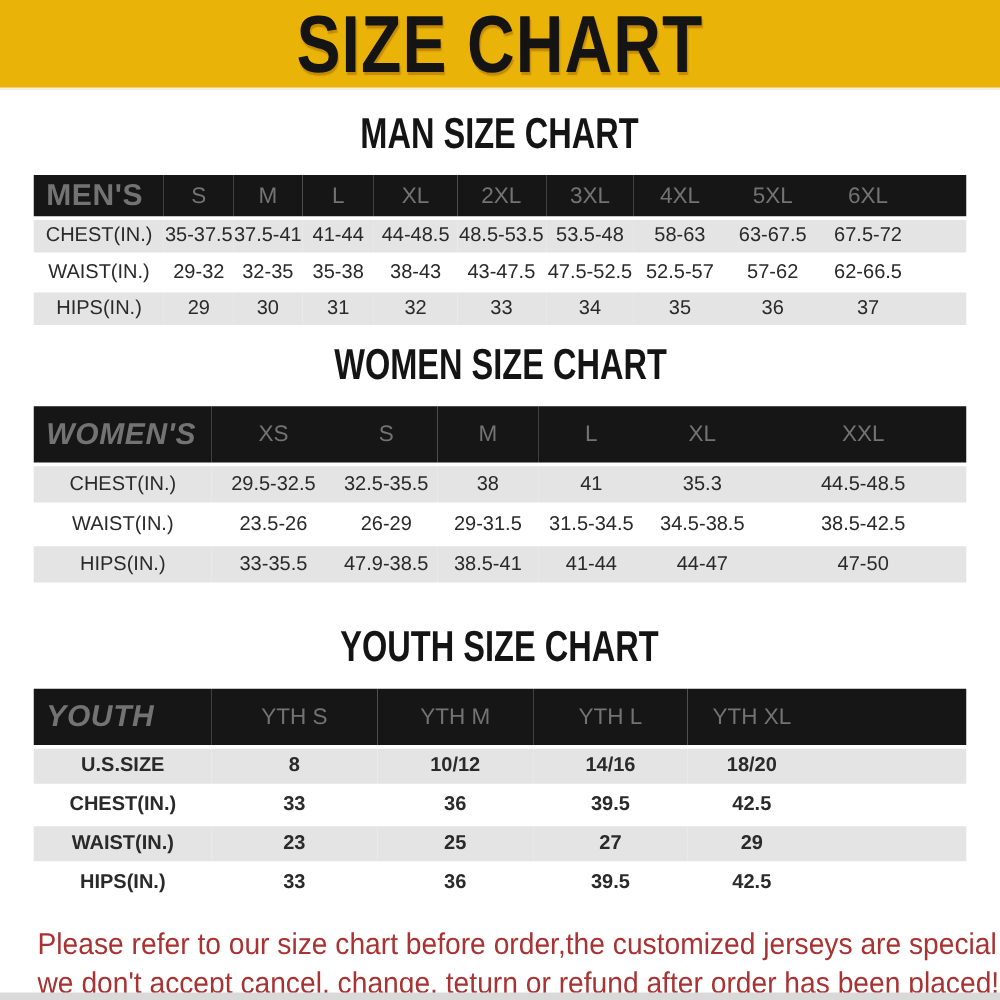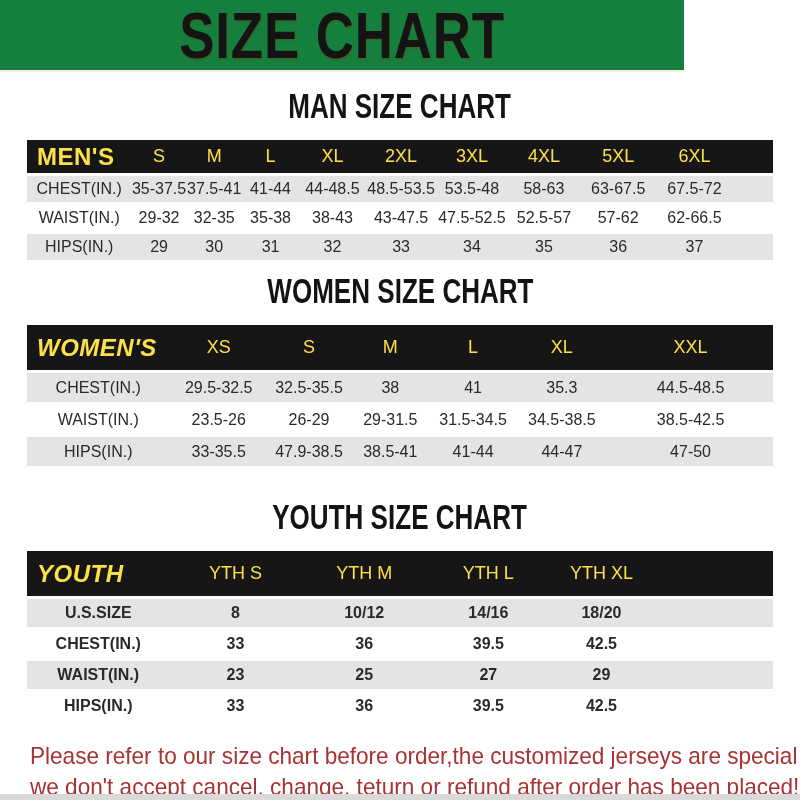--- a/index.html
+++ b/index.html
@@ -5,22 +5,22 @@
   * { margin: 0; padding: 0; box-sizing: border-box; }
   html, body {
     width: 800px; height: 800px;
     background: #ffffff;
     font-family: "Liberation Sans", sans-serif;
     overflow: hidden;
     position: relative;
   }
   
   .banner {
-    width: 684px; height: 72px;
-    background: #15803d;
+    width: 800px; height: 72px;
+    background: #eab308;
     display: flex; align-items: center; justify-content: center;
     border-bottom: 2px solid #f5ede2;
   }
   .banner-title {
     display: inline-block;
     font-size: 60px; font-weight: bold;
     color: #141414;
     letter-spacing: 1px;
     transform: scale(0.88, 1.08);
     text-shadow: 1px 2px 1px rgba(120,60,0,0.35);
@@ -41,21 +41,21 @@
   
   .size-table {
     width: 746px;
     margin: 12px auto 0 auto;
     border-collapse: separate;
     border-spacing: 0 3px;
     table-layout: fixed;
   }
   .size-table thead tr { background: #161616; }
   .size-table thead th {
-    color: #fde047; font-weight: normal;
+    color: #737373; font-weight: normal;
     font-size: 18px; text-align: center;
     overflow: hidden; white-space: nowrap;
   }
   .size-table th.hdr-label {
     font-size: 24px; font-weight: bold;
     text-align: left; padding-left: 10px;
     letter-spacing: 0.5px;
   }
   .t-men   thead tr { height: 33px; }
   .t-women thead tr { height: 45px; }

